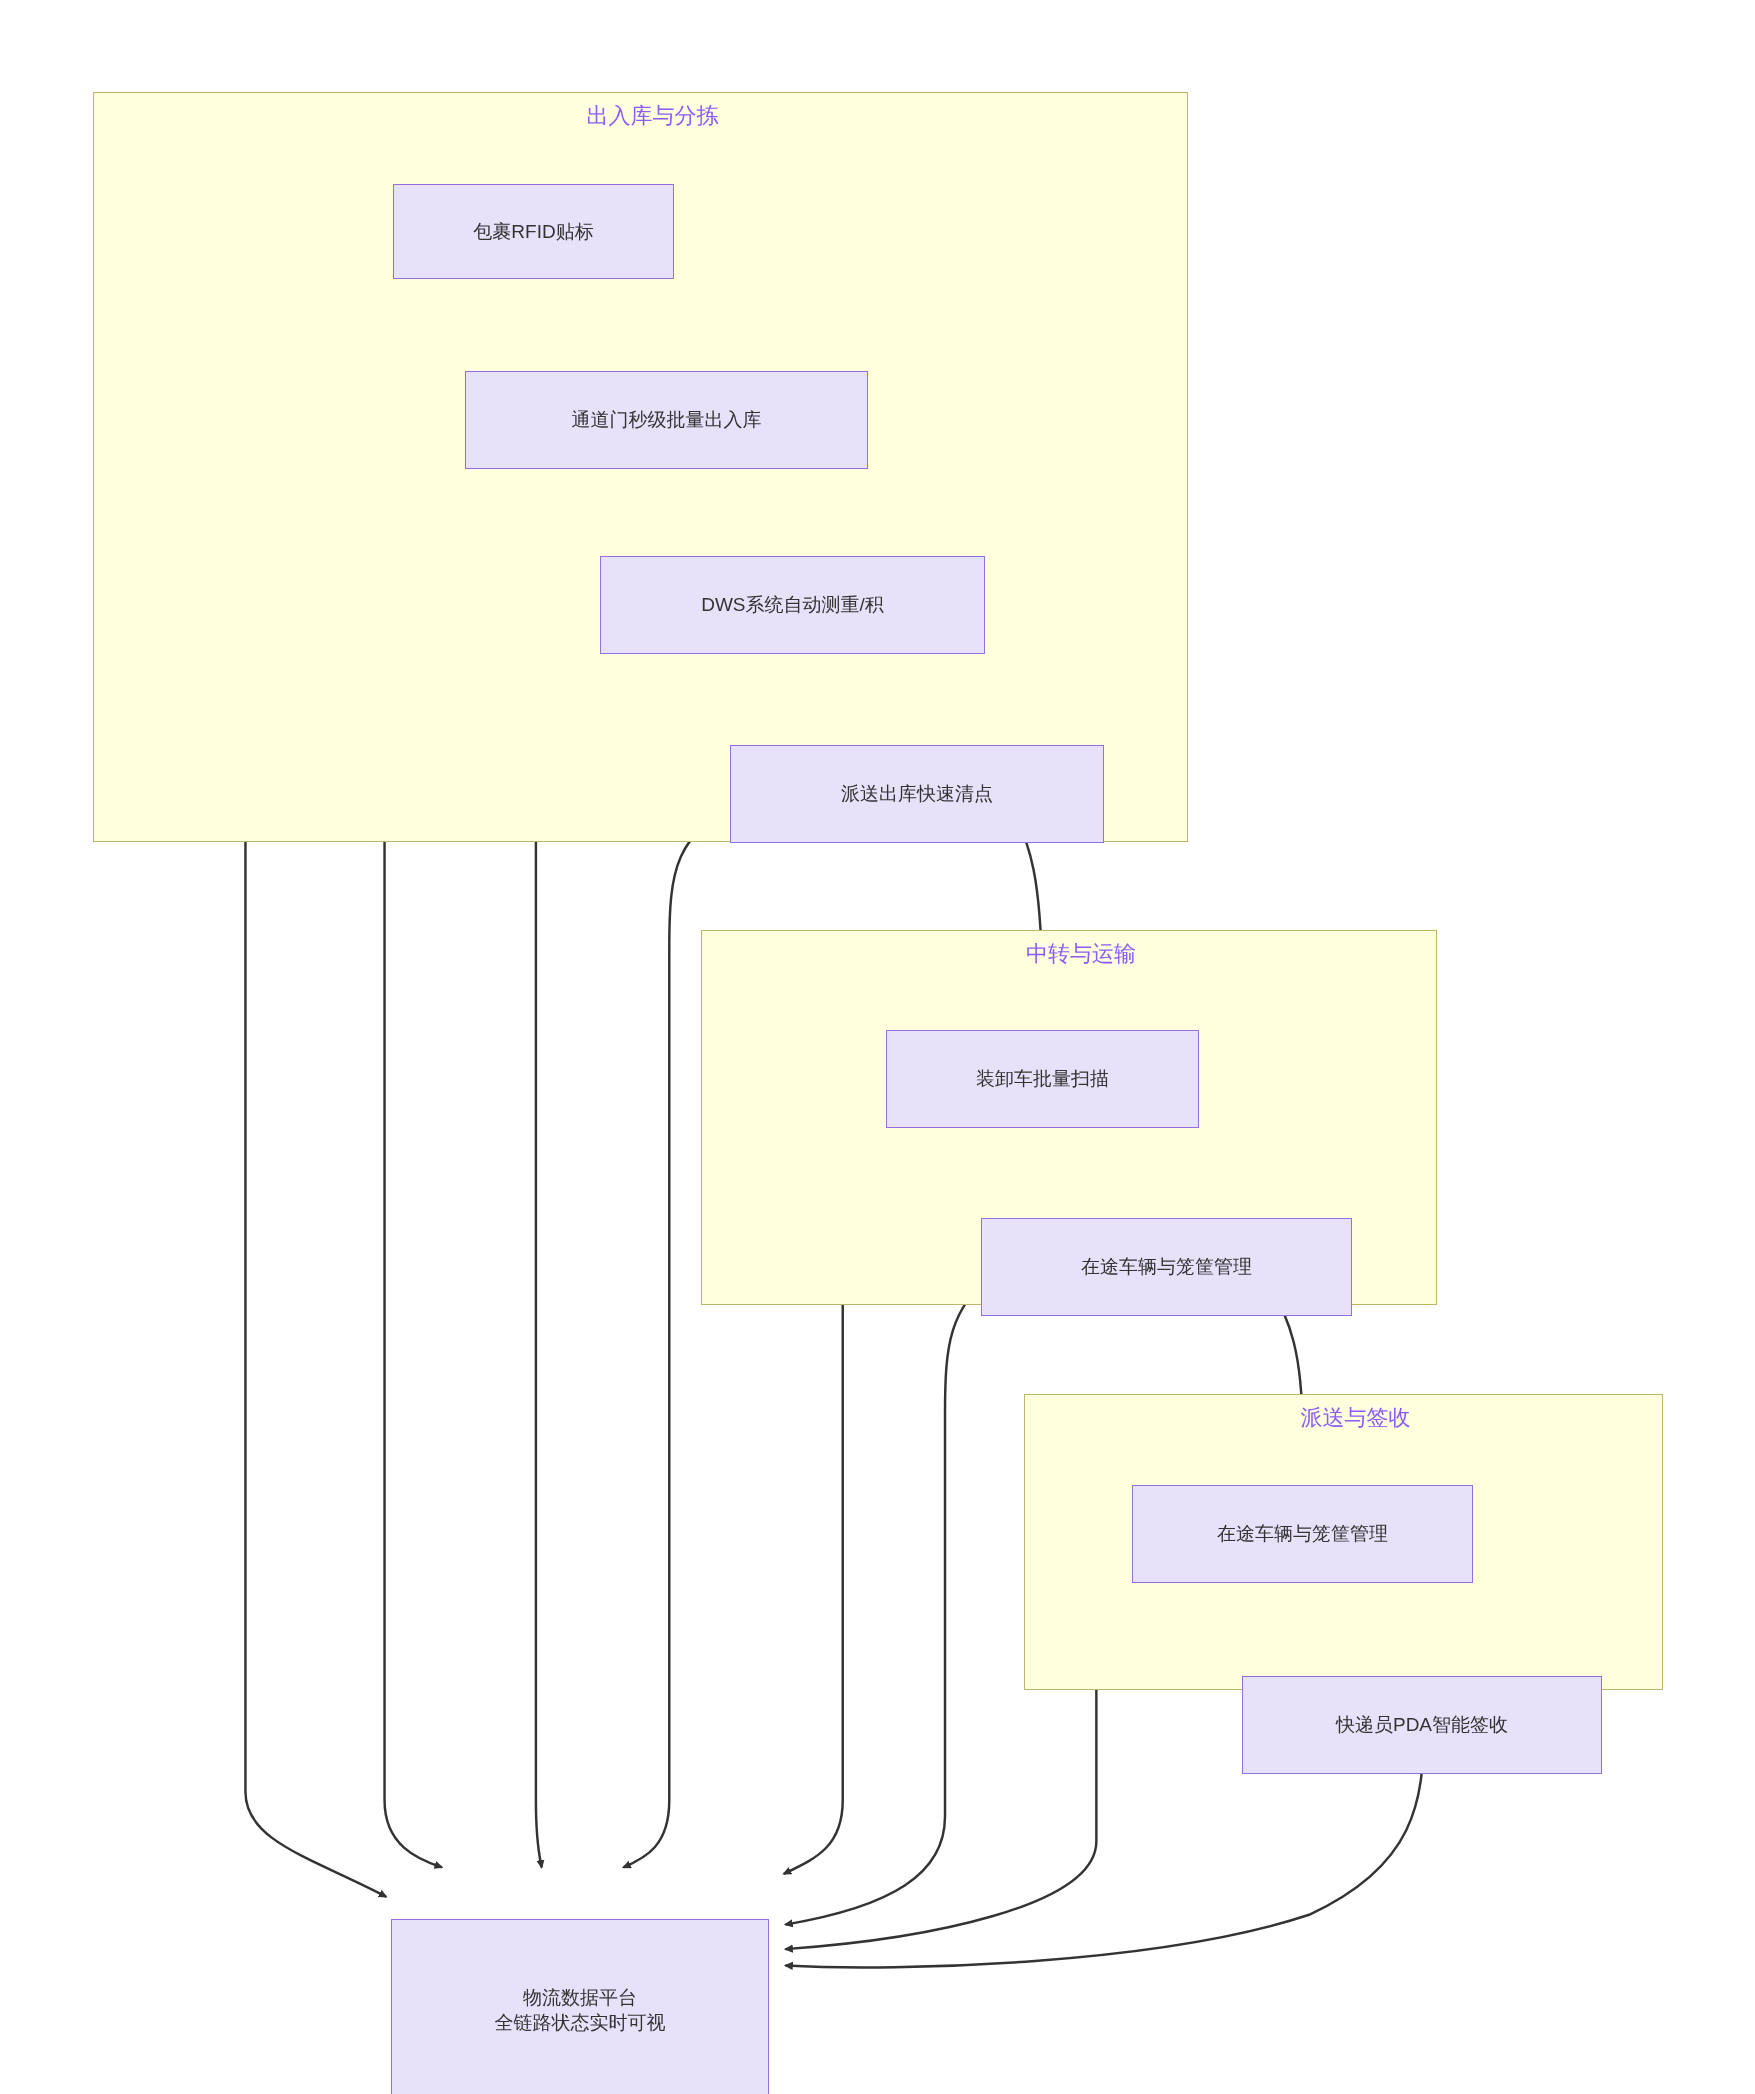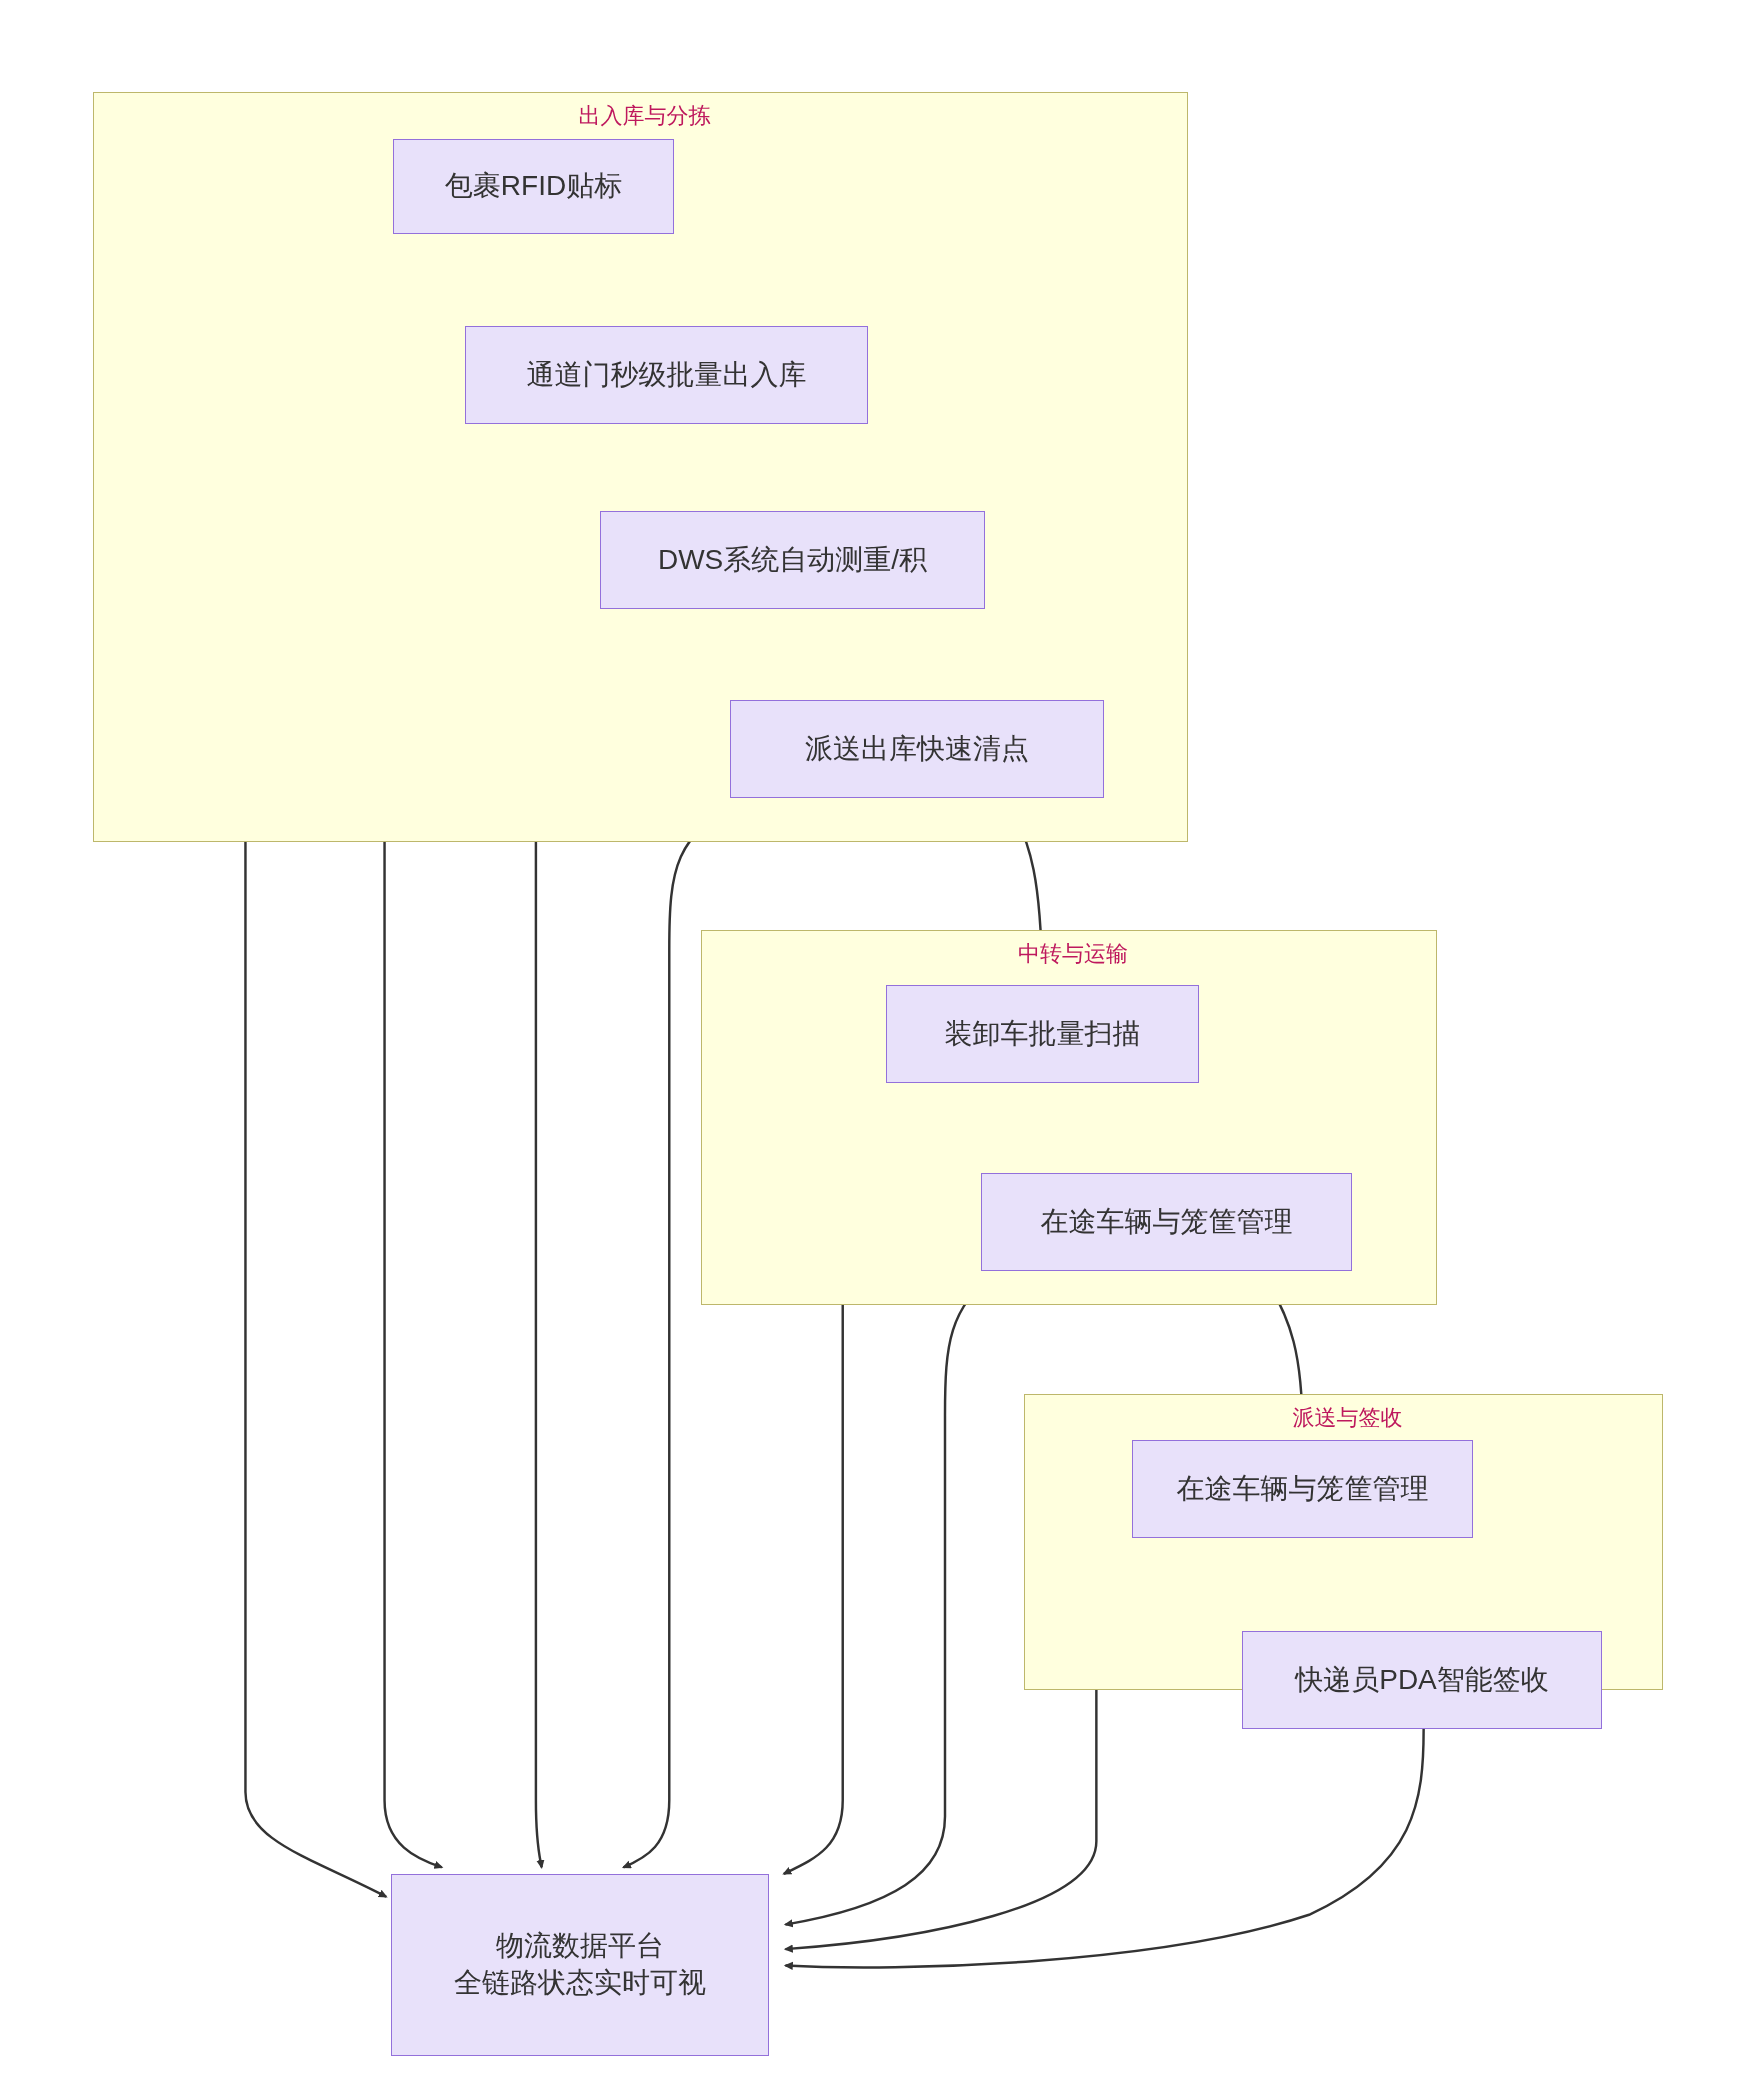--- a/index.html
+++ b/index.html
@@ -1,26 +1,26 @@
 <!DOCTYPE html>
 <html style="font-size:13px"><head>
 <meta charset="utf-8">
 <style>
   html,body{margin:0;padding:0;background:#ffffff;}
   body{width:1755px;height:2095px;font-family:"Liberation Sans","DejaVu Sans",sans-serif;}
   #stage{position:relative;width:1755px;height:2095px;overflow:hidden;background:#fff;}
   svg#wires{position:absolute;left:0;top:0;width:1755px;height:2095px;}
 
   .cluster{position:absolute;box-sizing:border-box;background:#ffffde;border:1.6px solid #bdb76b;}
-  .cluster-title{position:absolute;top:8.2px;left:4px;width:100%;text-align:center;
-    font-size:22px;color:#be185d;white-space:nowrap;}
+  .cluster-title{position:absolute;top:8.2px;left:12px;width:100%;text-align:center;
+    font-size:22px;color:#8b5cf6;white-space:nowrap;}
 
   .node{position:absolute;box-sizing:border-box;background:#e8e1fa;border:1.6px solid #9370db;
     display:flex;align-items:center;justify-content:center;text-align:center;
-    font-size:28px;color:#333333;line-height:1.32;white-space:pre-line;}
+    font-size:19px;color:#333333;line-height:1.32;white-space:pre-line;margin-top:45px;}
 </style>
 </head>
 <body>
 
 <div id="stage">
 
   <svg id="wires" viewBox="0 0 2145 2560" xmlns="http://www.w3.org/2000/svg">
     <defs>
       <marker id="ah" markerWidth="12" markerHeight="12" refX="9" refY="5" orient="auto" markerUnits="userSpaceOnUse">
         <path d="M0,0 L11,5 L0,10 z" fill="#333333"></path>

